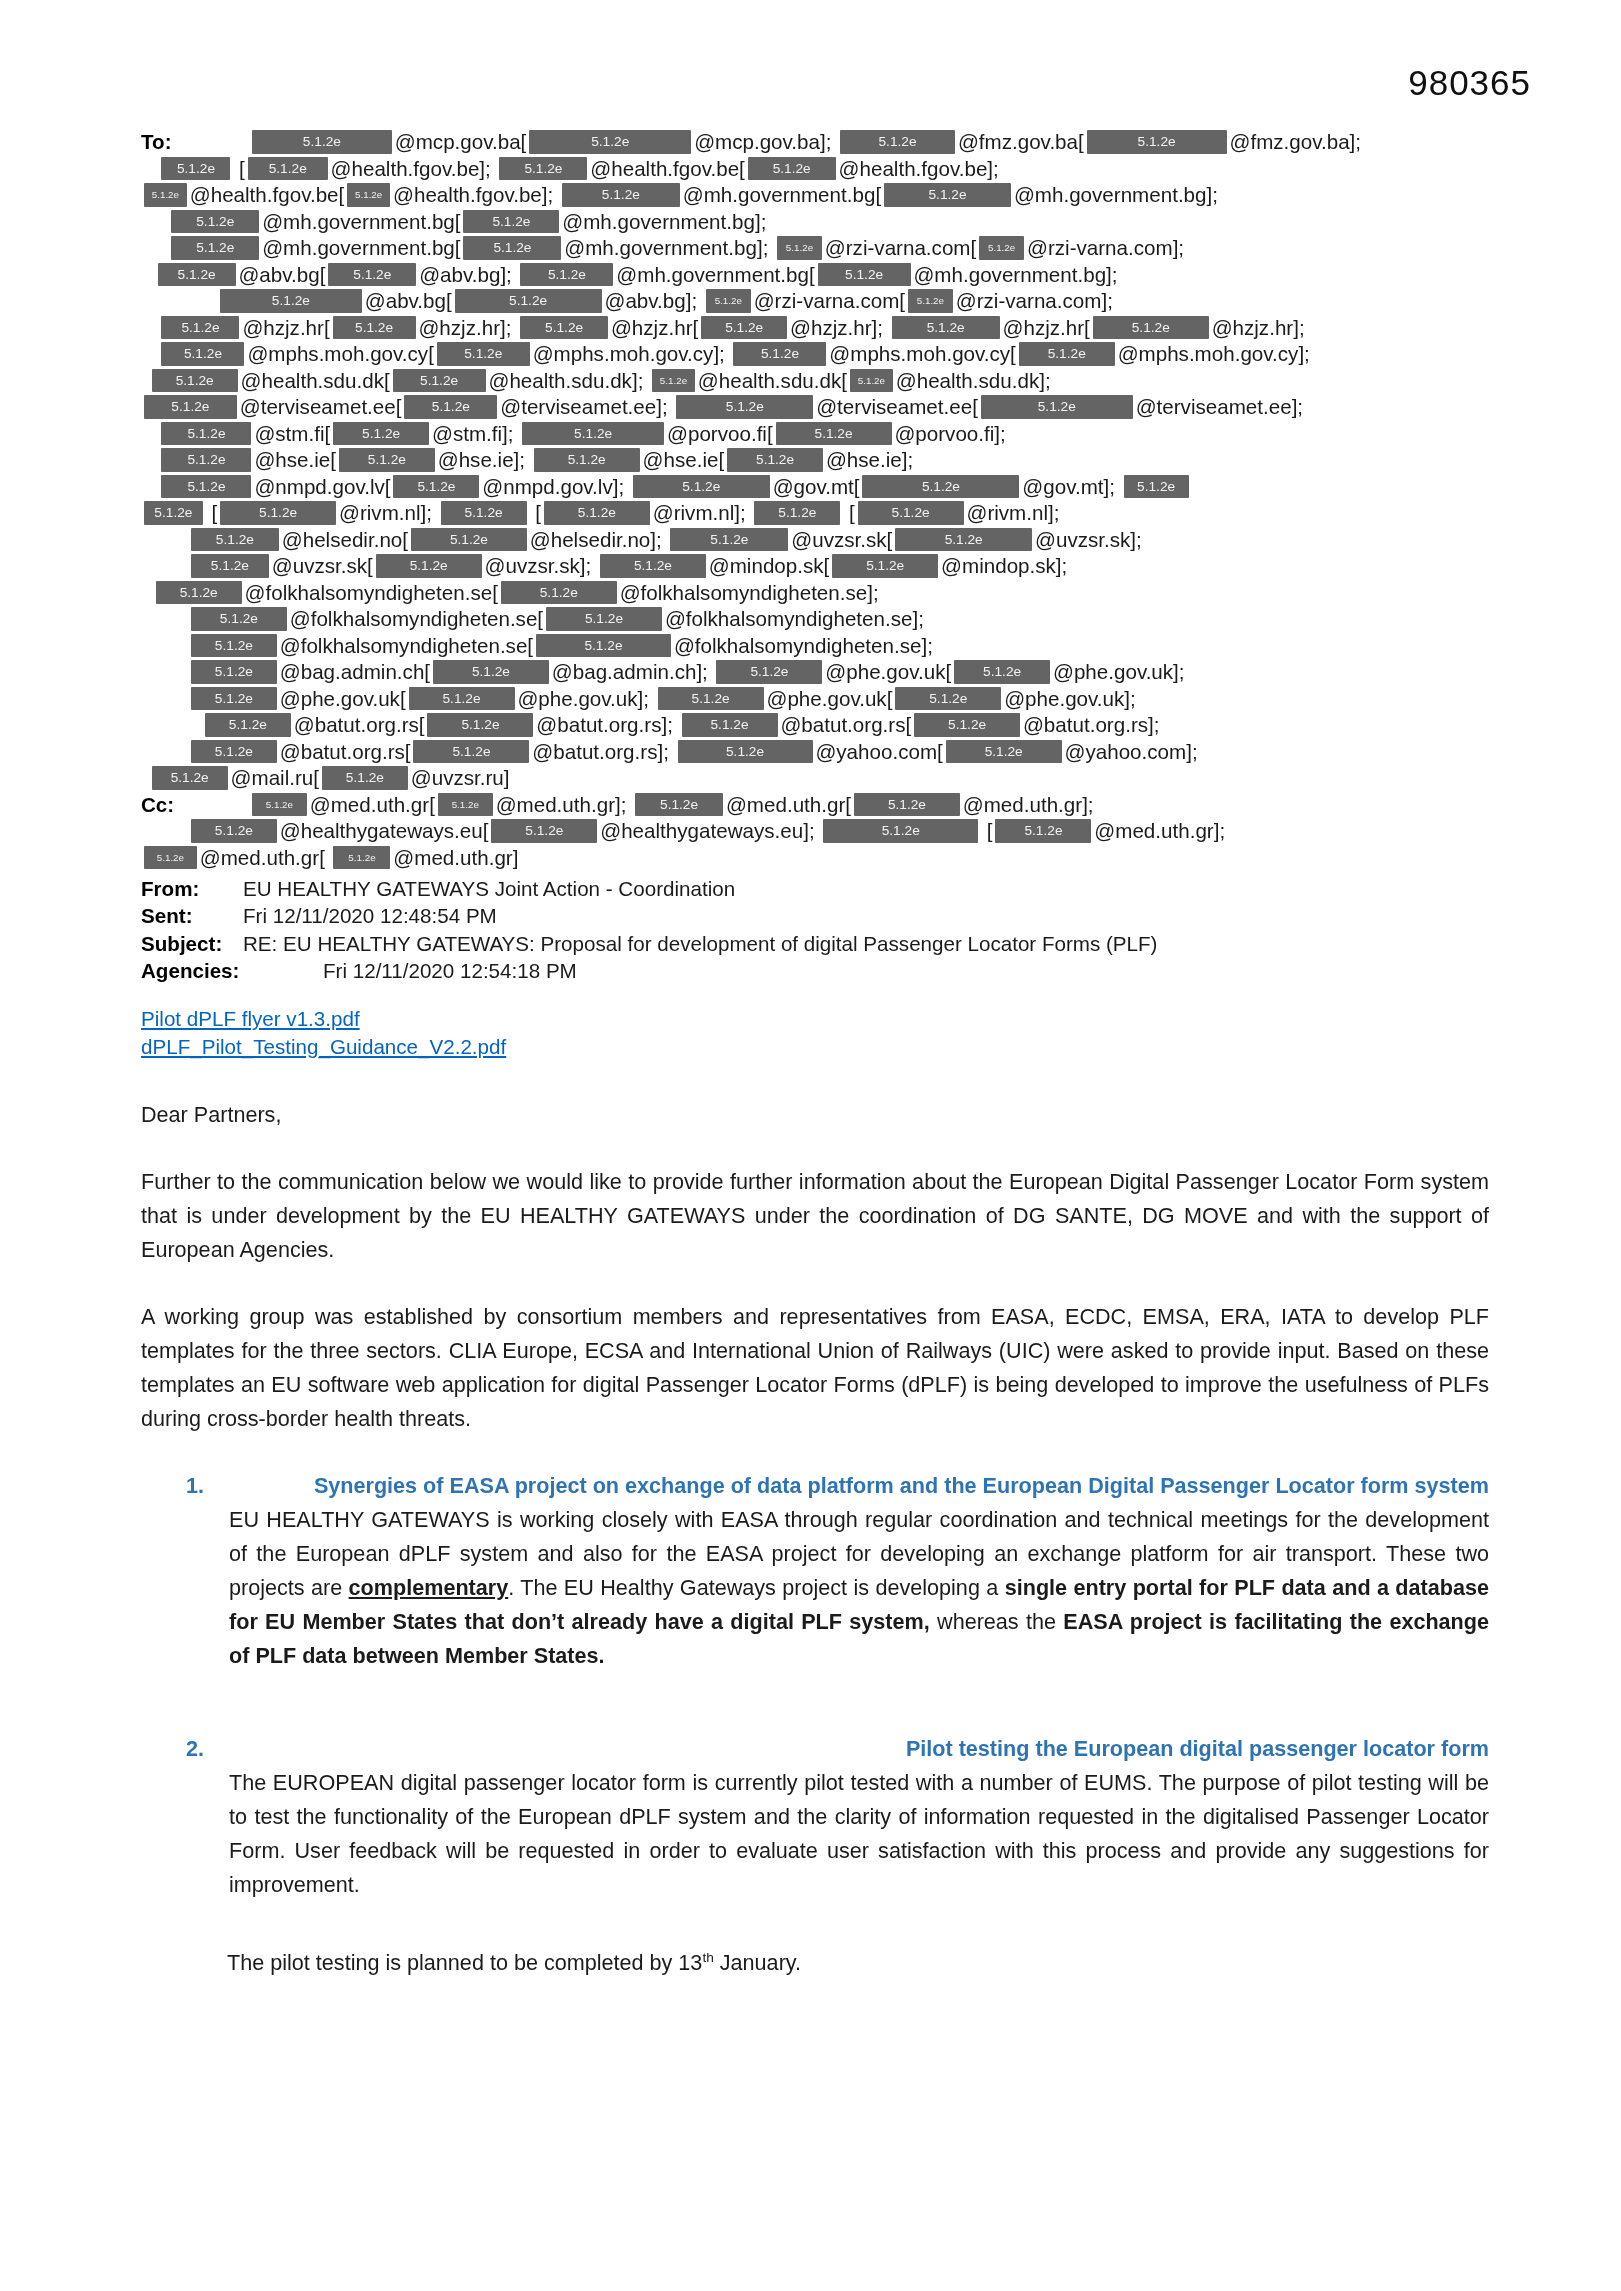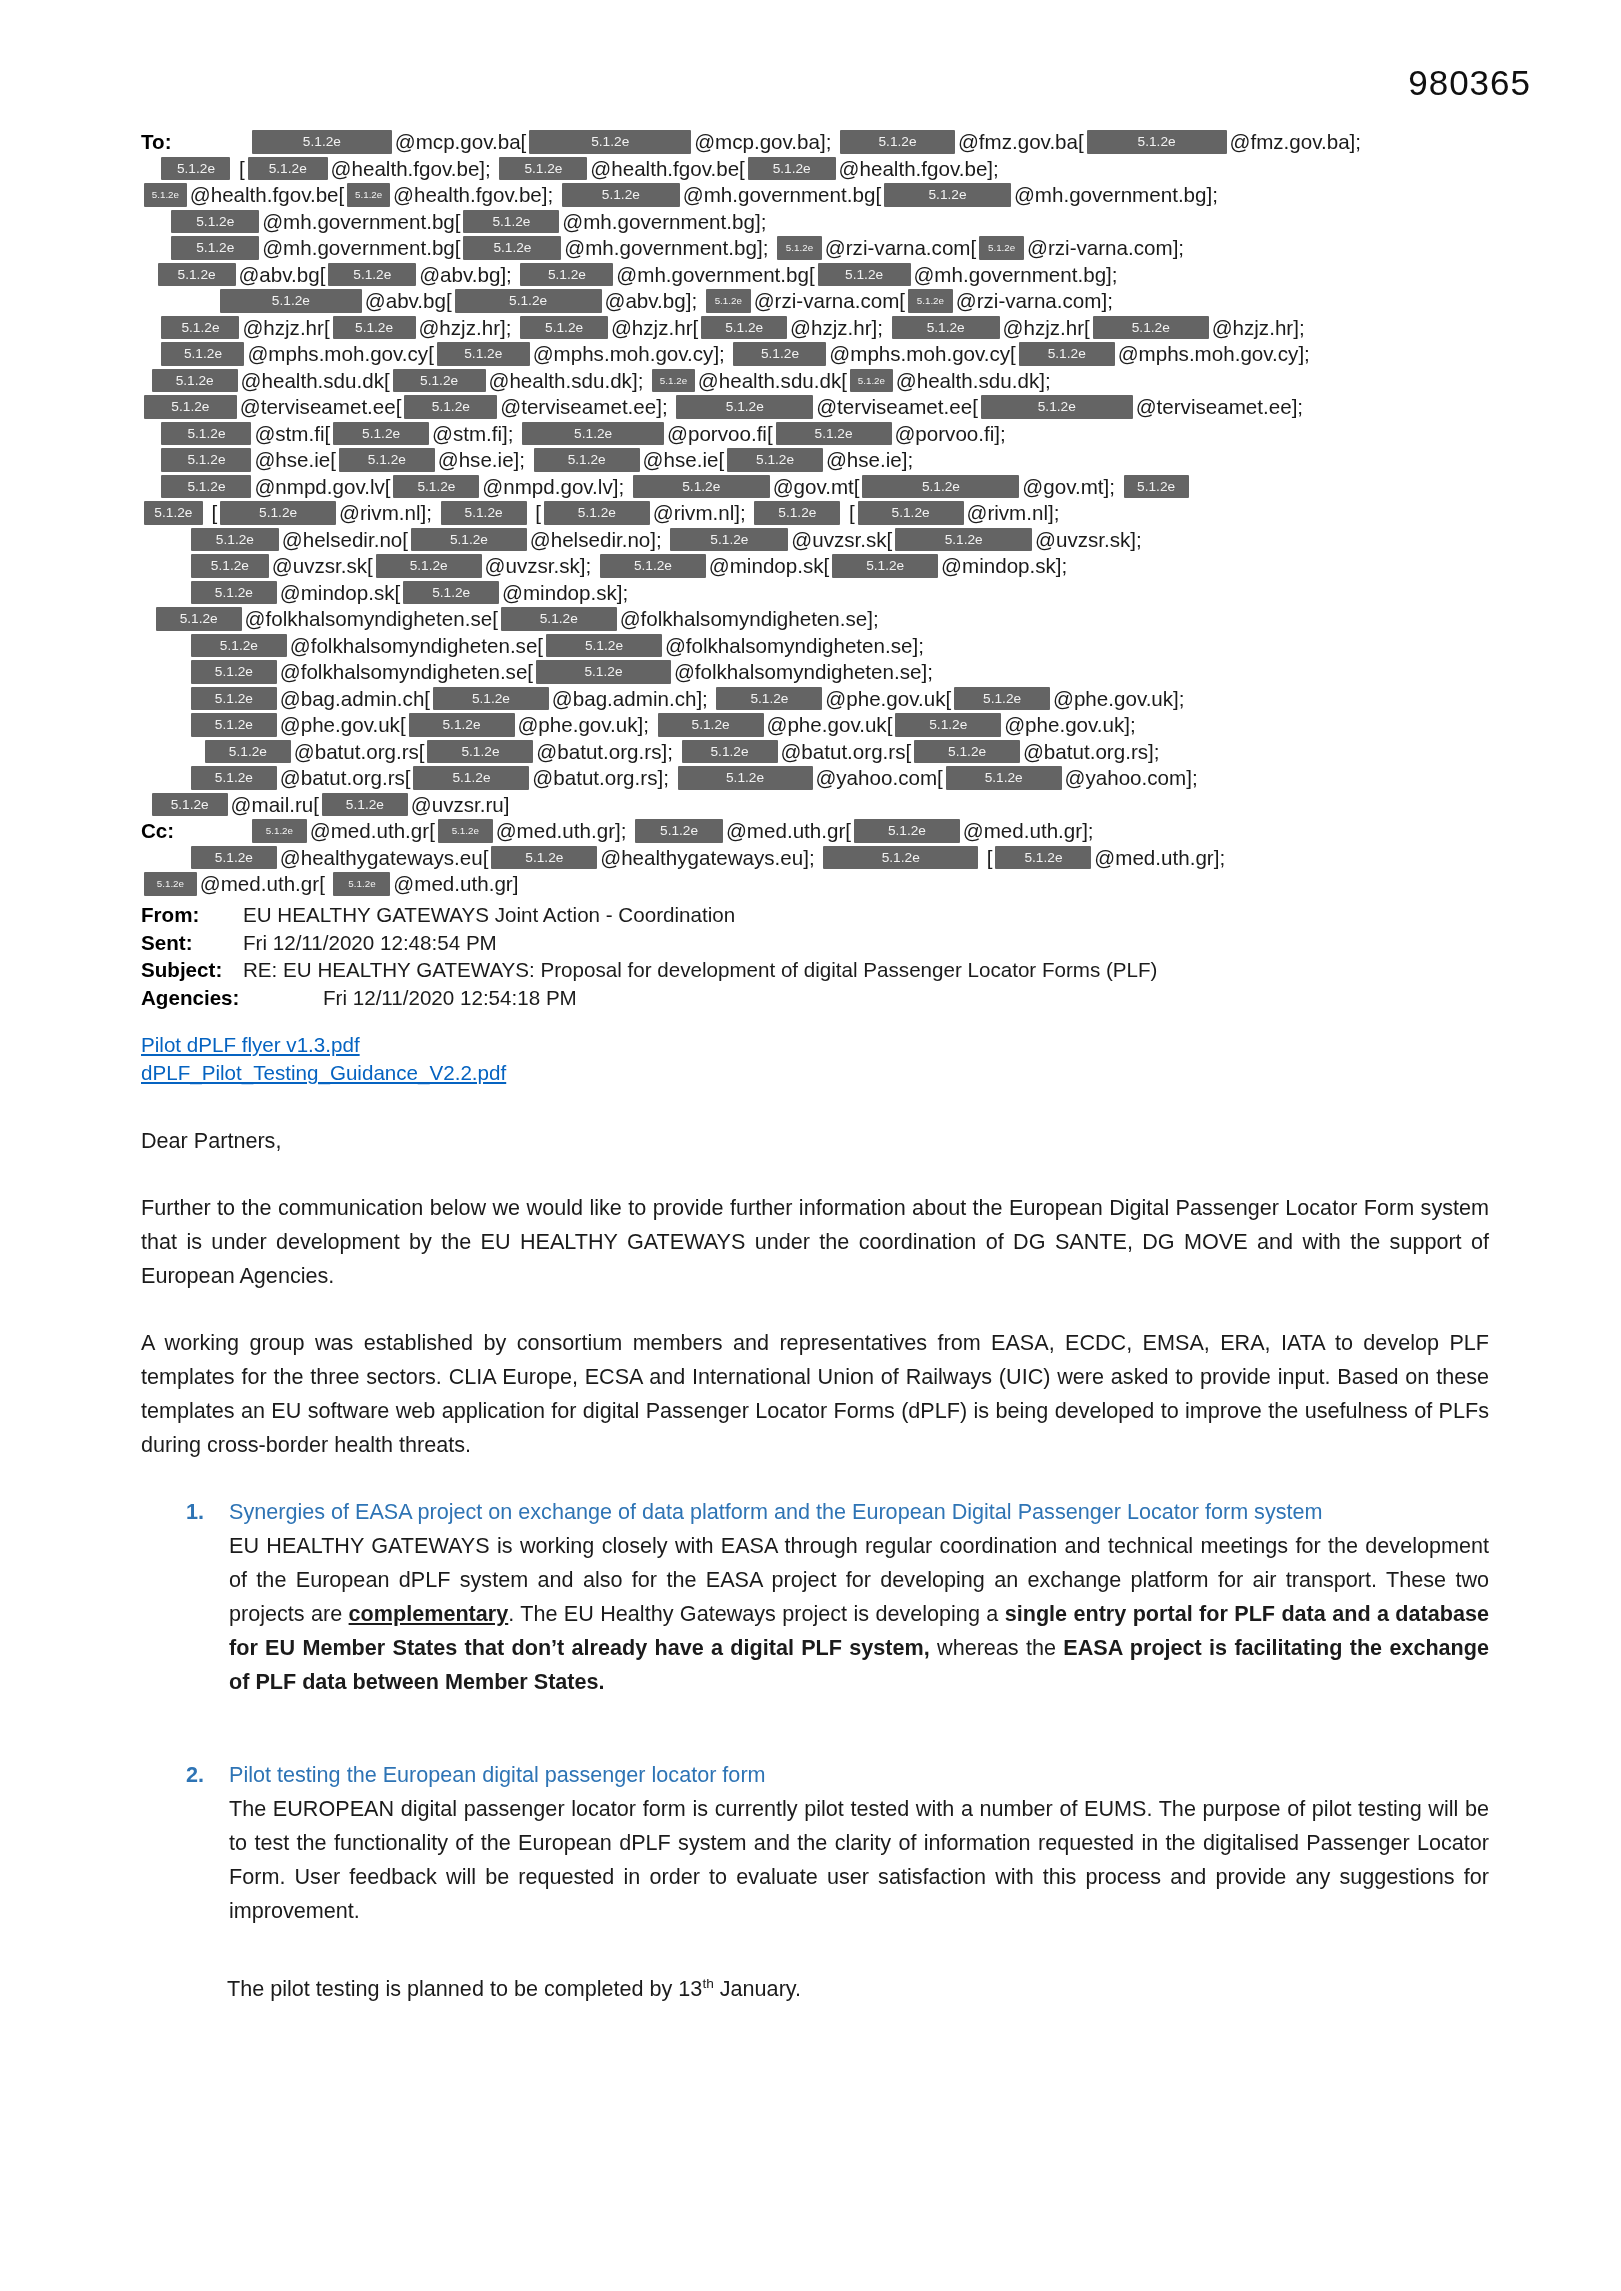--- a/index.html
+++ b/index.html
@@ -35,21 +35,21 @@
   .attachments{margin-top:20px;}
   .att-link{display:block;color:#0563C1;text-decoration:underline;font-size:20.6px;line-height:28px;cursor:pointer;}
   
   .email-body{margin-top:37px;width:1348px;}
   .para{font-size:21.6px;line-height:34px;text-align:justify;margin:0 0 33px 0;}
   .para.indent{margin:39px 0 0 86px;text-align:left;}
   .list-item{display:flex;margin:27.4px 0 0 45px;}
   .list-item.gap{margin-top:59px;}
   .li-num{width:43px;flex:none;font-weight:bold;color:#2E74B5;font-size:21.6px;line-height:34px;}
   .li-body{flex:1;}
-  .li-heading{font-weight:normal;color:#2E74B5;font-size:21.6px;line-height:34px;}
+  .li-heading{font-weight:bold;color:#2E74B5;font-size:21.6px;line-height:34px;text-align:right;}
   .li-text{font-size:21.6px;line-height:34px;text-align:justify;}
   sup{font-size:13.7px;}
 </style>
 </head>
 <body>
 
 <div class="page">
 
   <div class="doc-number">980365</div>
 
@@ -64,21 +64,20 @@
       <div class="rcpt-line" style="padding-left: 17.6px;"><span class="redact" style="width: 78px;">5.1.2e</span><span class="frag">@hzjz.hr[</span><span class="redact" style="width: 83px;">5.1.2e</span><span class="frag">@hzjz.hr]; </span><span class="redact" style="width: 88px;">5.1.2e</span><span class="frag">@hzjz.hr[</span><span class="redact" style="width: 86px;">5.1.2e</span><span class="frag">@hzjz.hr]; </span><span class="redact" style="width: 108px;">5.1.2e</span><span class="frag">@hzjz.hr[</span><span class="redact" style="width: 116px;">5.1.2e</span><span class="frag">@hzjz.hr];</span></div>
       <div class="rcpt-line" style="padding-left: 17.6px;"><span class="redact" style="width: 83px;">5.1.2e</span><span class="frag">@mphs.moh.gov.cy[</span><span class="redact" style="width: 93px;">5.1.2e</span><span class="frag">@mphs.moh.gov.cy]; </span><span class="redact" style="width: 93px;">5.1.2e</span><span class="frag">@mphs.moh.gov.cy[</span><span class="redact" style="width: 96px;">5.1.2e</span><span class="frag">@mphs.moh.gov.cy];</span></div>
       <div class="rcpt-line" style="padding-left: 7.8px;"><span class="redact" style="width: 86px;">5.1.2e</span><span class="frag">@health.sdu.dk[</span><span class="redact" style="width: 93px;">5.1.2e</span><span class="frag">@health.sdu.dk]; </span><span class="redact small" style="width: 43px;">5.1.2e</span><span class="frag">@health.sdu.dk[</span><span class="redact small" style="width: 43px;">5.1.2e</span><span class="frag">@health.sdu.dk];</span></div>
       <div class="rcpt-line" style="padding-left: 0px;"><span class="redact" style="width: 93px;">5.1.2e</span><span class="frag">@terviseamet.ee[</span><span class="redact" style="width: 93px;">5.1.2e</span><span class="frag">@terviseamet.ee]; </span><span class="redact" style="width: 137px;">5.1.2e</span><span class="frag">@terviseamet.ee[</span><span class="redact" style="width: 152px;">5.1.2e</span><span class="frag">@terviseamet.ee];</span></div>
       <div class="rcpt-line" style="padding-left: 17.6px;"><span class="redact" style="width: 90px;">5.1.2e</span><span class="frag">@stm.fi[</span><span class="redact" style="width: 96px;">5.1.2e</span><span class="frag">@stm.fi]; </span><span class="redact" style="width: 142px;">5.1.2e</span><span class="frag">@porvoo.fi[</span><span class="redact" style="width: 116px;">5.1.2e</span><span class="frag">@porvoo.fi];</span></div>
       <div class="rcpt-line" style="padding-left: 17.6px;"><span class="redact" style="width: 90px;">5.1.2e</span><span class="frag">@hse.ie[</span><span class="redact" style="width: 96px;">5.1.2e</span><span class="frag">@hse.ie]; </span><span class="redact" style="width: 106px;">5.1.2e</span><span class="frag">@hse.ie[</span><span class="redact" style="width: 96px;">5.1.2e</span><span class="frag">@hse.ie];</span></div>
       <div class="rcpt-line" style="padding-left: 17.6px;"><span class="redact" style="width: 90px;">5.1.2e</span><span class="frag">@nmpd.gov.lv[</span><span class="redact" style="width: 86px;">5.1.2e</span><span class="frag">@nmpd.gov.lv]; </span><span class="redact" style="width: 137px;">5.1.2e</span><span class="frag">@gov.mt[</span><span class="redact" style="width: 157px;">5.1.2e</span><span class="frag">@gov.mt]; </span><span class="redact" style="width: 65px;">5.1.2e</span></div>
       <div class="rcpt-line" style="padding-left: 0px;"><span class="redact" style="width: 59px;">5.1.2e</span><span class="frag"> [</span><span class="redact" style="width: 116px;">5.1.2e</span><span class="frag">@rivm.nl]; </span><span class="redact" style="width: 86px;">5.1.2e</span><span class="frag"> [</span><span class="redact" style="width: 106px;">5.1.2e</span><span class="frag">@rivm.nl]; </span><span class="redact" style="width: 86px;">5.1.2e</span><span class="frag"> [</span><span class="redact" style="width: 106px;">5.1.2e</span><span class="frag">@rivm.nl];</span></div>
       <div class="rcpt-line" style="padding-left: 47px;"><span class="redact" style="width: 88px;">5.1.2e</span><span class="frag">@helsedir.no[</span><span class="redact" style="width: 116px;">5.1.2e</span><span class="frag">@helsedir.no]; </span><span class="redact" style="width: 118px;">5.1.2e</span><span class="frag">@uvzsr.sk[</span><span class="redact" style="width: 137px;">5.1.2e</span><span class="frag">@uvzsr.sk];</span></div>
       <div class="rcpt-line" style="padding-left: 47px;"><span class="redact" style="width: 78px;">5.1.2e</span><span class="frag">@uvzsr.sk[</span><span class="redact" style="width: 106px;">5.1.2e</span><span class="frag">@uvzsr.sk]; </span><span class="redact" style="width: 106px;">5.1.2e</span><span class="frag">@mindop.sk[</span><span class="redact" style="width: 106px;">5.1.2e</span><span class="frag">@mindop.sk];</span></div>
-      <div class="rcpt-line" style="padding-left: 47px;"><span class="redact" style="width: 86px;">5.1.2e</span><span class="frag">@mindop.sk[</span><span class="redact" style="width: 96px;">5.1.2e</span><span class="frag">@mindop.sk];</span></div>
       <div class="rcpt-line" style="padding-left: 11.8px;"><span class="redact" style="width: 86px;">5.1.2e</span><span class="frag">@folkhalsomyndigheten.se[</span><span class="redact" style="width: 116px;">5.1.2e</span><span class="frag">@folkhalsomyndigheten.se];</span></div>
       <div class="rcpt-line" style="padding-left: 47px;"><span class="redact" style="width: 96px;">5.1.2e</span><span class="frag">@folkhalsomyndigheten.se[</span><span class="redact" style="width: 116px;">5.1.2e</span><span class="frag">@folkhalsomyndigheten.se];</span></div>
       <div class="rcpt-line" style="padding-left: 47px;"><span class="redact" style="width: 86px;">5.1.2e</span><span class="frag">@folkhalsomyndigheten.se[</span><span class="redact" style="width: 135px;">5.1.2e</span><span class="frag">@folkhalsomyndigheten.se];</span></div>
       <div class="rcpt-line" style="padding-left: 47px;"><span class="redact" style="width: 86px;">5.1.2e</span><span class="frag">@bag.admin.ch[</span><span class="redact" style="width: 116px;">5.1.2e</span><span class="frag">@bag.admin.ch]; </span><span class="redact" style="width: 106px;">5.1.2e</span><span class="frag">@phe.gov.uk[</span><span class="redact" style="width: 96px;">5.1.2e</span><span class="frag">@phe.gov.uk];</span></div>
       <div class="rcpt-line" style="padding-left: 47px;"><span class="redact" style="width: 86px;">5.1.2e</span><span class="frag">@phe.gov.uk[</span><span class="redact" style="width: 106px;">5.1.2e</span><span class="frag">@phe.gov.uk]; </span><span class="redact" style="width: 106px;">5.1.2e</span><span class="frag">@phe.gov.uk[</span><span class="redact" style="width: 106px;">5.1.2e</span><span class="frag">@phe.gov.uk];</span></div>
       <div class="rcpt-line" style="padding-left: 61px;"><span class="redact" style="width: 86px;">5.1.2e</span><span class="frag">@batut.org.rs[</span><span class="redact" style="width: 106px;">5.1.2e</span><span class="frag">@batut.org.rs]; </span><span class="redact" style="width: 96px;">5.1.2e</span><span class="frag">@batut.org.rs[</span><span class="redact" style="width: 106px;">5.1.2e</span><span class="frag">@batut.org.rs];</span></div>
       <div class="rcpt-line" style="padding-left: 47px;"><span class="redact" style="width: 86px;">5.1.2e</span><span class="frag">@batut.org.rs[</span><span class="redact" style="width: 116px;">5.1.2e</span><span class="frag">@batut.org.rs]; </span><span class="redact" style="width: 135px;">5.1.2e</span><span class="frag">@yahoo.com[</span><span class="redact" style="width: 116px;">5.1.2e</span><span class="frag">@yahoo.com];</span></div>
       <div class="rcpt-line" style="padding-left: 7.8px;"><span class="redact" style="width: 76px;">5.1.2e</span><span class="frag">@mail.ru[</span><span class="redact" style="width: 86px;">5.1.2e</span><span class="frag">@uvzsr.ru]</span></div>
     </div>
   <div id="cc-lines">

